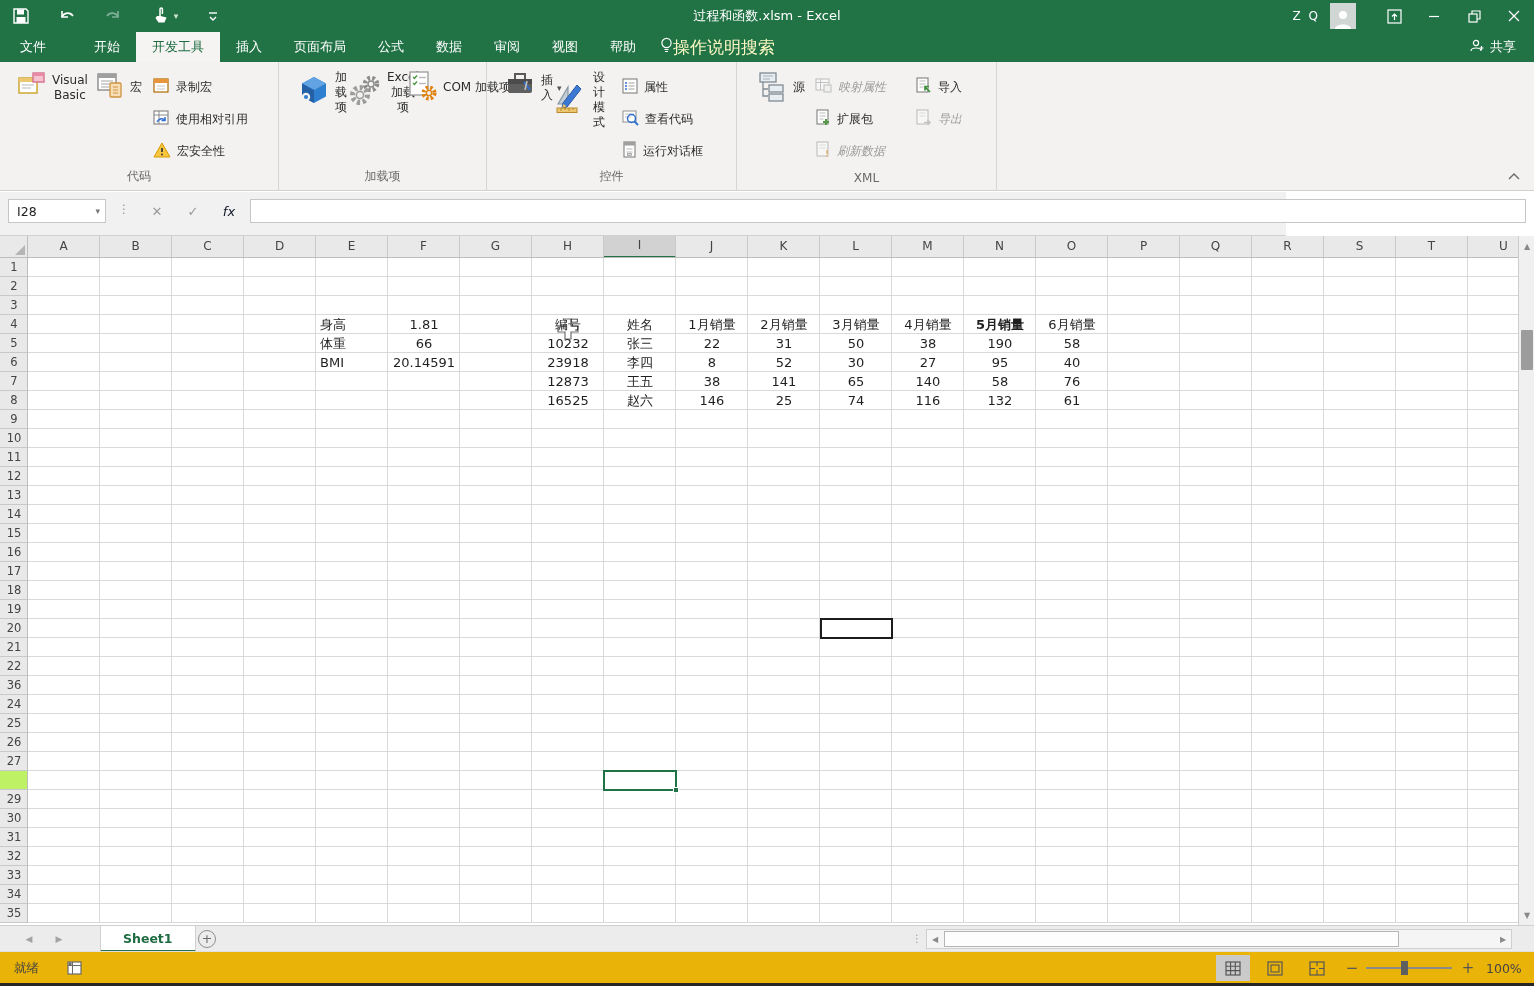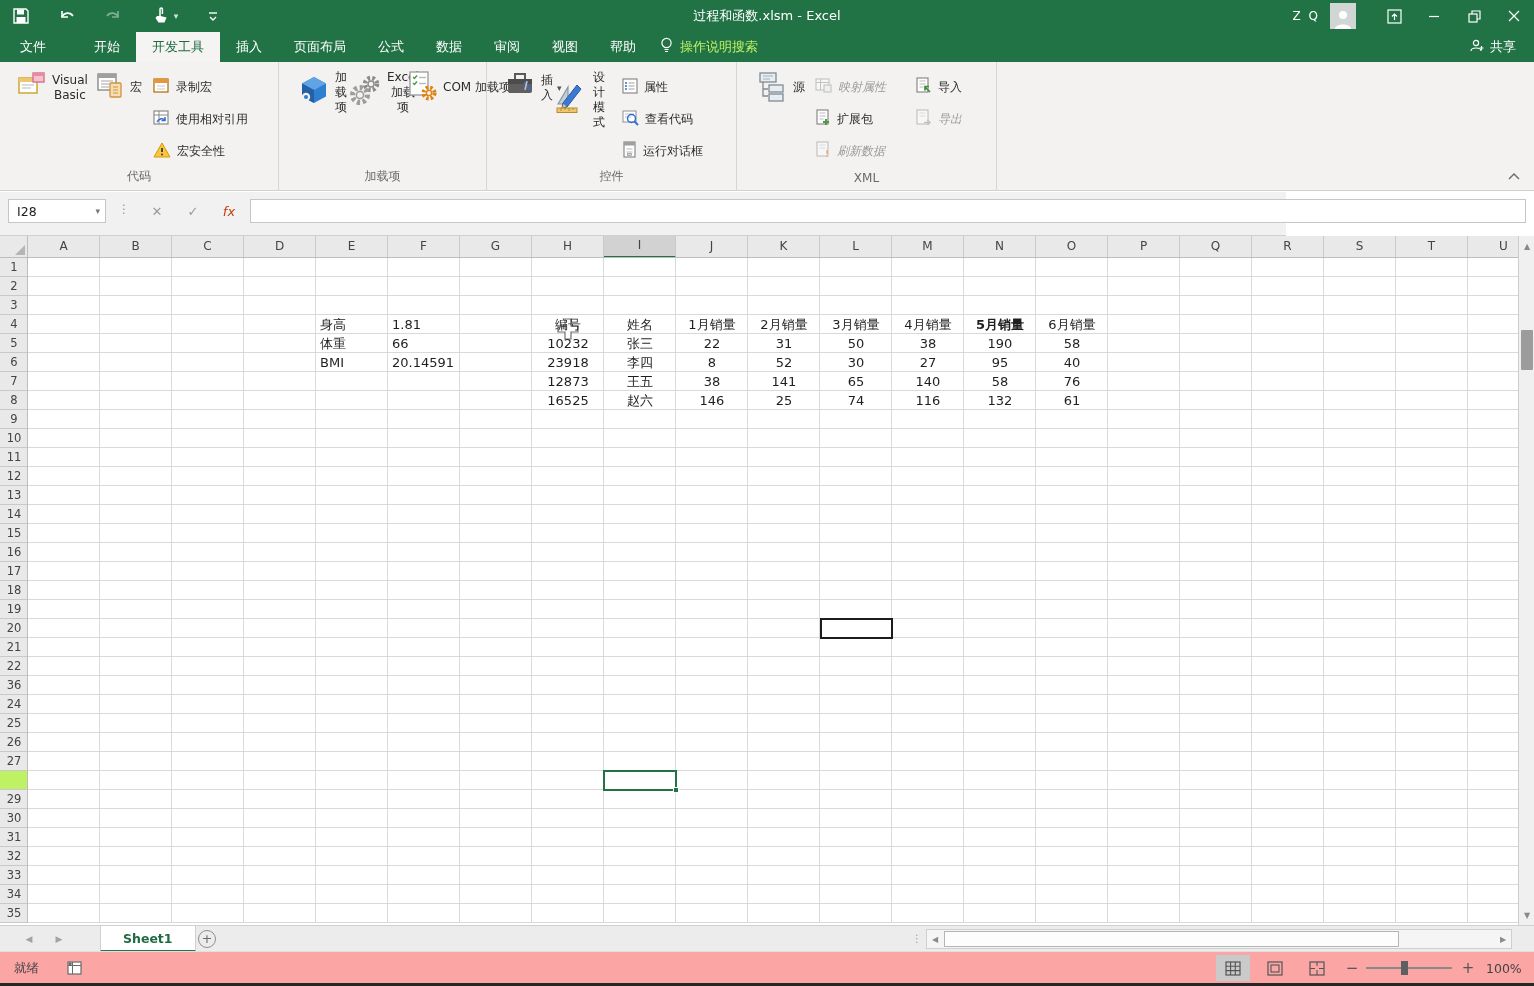--- a/index.html
+++ b/index.html
@@ -15,60 +15,60 @@
   .tb-right{position:absolute;right:0;top:0;height:32px;display:flex;align-items:center;}
   .user-name{font-size:12px;margin-right:10px;letter-spacing:2px;}
   .avatar{width:26px;height:26px;background:#cfd6d3;display:flex;align-items:flex-end;justify-content:center;margin-right:18px;}
   .winbtn{width:40px;height:32px;display:flex;align-items:center;justify-content:center;}
 
   
   #tabrow{position:absolute;left:0;top:32px;width:1534px;height:30px;background:#217346;display:flex;align-items:stretch;}
   .rtab{color:#fff;font-size:13px;padding:0 16px;display:flex;align-items:center;cursor:default;}
   .rtab.active{background:#f5f4f2;color:#1e6b41;}
   .rtab.file{padding:0 20px;}
-  #search-box{display:flex;align-items:center;color:#bef264;font-size:13px;margin-left:8px;gap:7px;}
+  #search-box{display:flex;align-items:center;color:#fef9c3;font-size:17px;margin-left:8px;}
   #share-btn{position:absolute;right:18px;top:32px;height:30px;display:flex;align-items:center;gap:5px;color:#fff;font-size:13px;}
 
   
   #ribbon{position:absolute;left:0;top:62px;width:1534px;height:129px;background:#f3f2f1;border-bottom:1px solid #d2d0ce;}
   .rgroup{position:absolute;top:0;height:129px;border-right:1px solid #d8d6d3;}
   .glabel{position:absolute;left:0;right:0;bottom:6px;text-align:center;font-size:12px;color:#6a6a6a;}
   .rbig{position:absolute;top:8px;display:flex;flex-direction:row;align-items:center;text-align:center;font-size:12px;color:#2b2b2b;gap:4px;}
   .rbig .rlabel{line-height:15px;}
   .rsmall{position:absolute;height:22px;display:flex;align-items:center;gap:6px;font-size:12px;color:#2b2b2b;white-space:nowrap;}
   .disabled{opacity:.45;font-style:italic;}
   .caret{font-size:9px;color:#555;line-height:6px;}
   #ribbon-collapse{position:absolute;right:14px;bottom:6px;color:#666;}
 
   
   #fbar{position:absolute;left:0;top:192px;width:1286px;height:44px;background:#f1f1f1;border-bottom:1px solid #d2d0ce;}
   #namebox{position:absolute;left:8px;top:7px;width:98px;height:24px;background:#fff;border:1px solid #c8c6c4;font-size:12.5px;color:#222;display:flex;align-items:center;padding-left:8px;}
   #namebox .nb-caret{position:absolute;right:5px;color:#777;font-size:9px;}
   #fbar-dots{position:absolute;left:118px;top:10px;color:#9a9a9a;font-size:12px;letter-spacing:0;}
   .fbtn{position:absolute;top:7px;width:30px;height:24px;display:flex;align-items:center;justify-content:center;color:#9a9a9a;font-size:13px;}
-  #fx-btn{font-family:"DejaVu Serif","Liberation Serif",serif;font-style:italic;color:#c2410c;}
+  #fx-btn{font-family:"DejaVu Serif","Liberation Serif",serif;font-style:italic;color:#0f172a;}
   #formula-input{position:absolute;left:250px;top:7px;width:1276px;height:24px;background:#fff;border:1px solid #c8c6c4;font-size:12.5px;padding:0 6px;color:#222;line-height:22px;}
 
   
   #grid{position:absolute;left:0;top:236px;width:1534px;height:689px;background:#fff;}
   #corner{position:absolute;left:0;top:0;width:28px;height:22px;background:#e9e9e9;border-right:1px solid #bdbdbd;border-bottom:1px solid #bdbdbd;}
   #corner:after{content:"";position:absolute;right:2px;bottom:2px;border-style:solid;border-width:0 0 10px 10px;border-color:transparent transparent #b5b5b5 transparent;}
   #col-headers{position:absolute;left:28px;top:0;width:1490px;height:22px;display:flex;overflow:hidden;background:#e9e9e9;border-bottom:1px solid #bdbdbd;}
   .ch{flex:0 0 72px;width:72px;height:22px;line-height:21px;text-align:center;font-size:12px;color:#444;border-right:1px solid #c9c9c9;}
   .ch.sel{background:#d2d2d2;border-bottom:2px solid #217346;line-height:19px;}
   #row-headers{position:absolute;left:0;top:22px;width:28px;height:665px;overflow:hidden;background:#e9e9e9;border-right:1px solid #bdbdbd;}
   .rh{width:28px;height:19px;line-height:18px;text-align:center;font-size:11.5px;color:#444;border-bottom:1px solid #c9c9c9;}
   .rh.sel{background:#bef264;border-right:2px solid #217346;color:#1e6b41;padding-left:40px;}
   #cells{position:absolute;left:28px;top:22px;width:1490px;height:665px;overflow:hidden;background:#fff;
     background-image:
       repeating-linear-gradient(to right,transparent 0,transparent 71px,#d9d9d9 71px,#d9d9d9 72px),
       repeating-linear-gradient(to bottom,transparent 0,transparent 18px,#d9d9d9 18px,#d9d9d9 19px);}
   .cell{position:absolute;width:72px;height:19px;line-height:19px;font-size:13px;color:#1f1f1f;padding:0 4px;white-space:nowrap;}
   .cell.left{text-align:left;}
-  .cell.right{text-align:left;}
+  .cell.right{text-align:center;}
   .cell.center{text-align:center;padding:0;}
   #sel-overlay{position:absolute;border:2px solid #217346;background:transparent;}
   #sel-overlay .handle{position:absolute;right:-4px;bottom:-4px;width:6px;height:6px;background:#217346;border:1px solid #fff;}
   #outline-overlay{position:absolute;border:2px solid #1c1c1c;}
   #cell-cursor{position:absolute;pointer-events:none;}
 
   
   #vscroll{position:absolute;right:0;top:0;width:16px;height:689px;background:#f0f0f0;border-left:1px solid #cdcdcd;}
   .varrow{position:absolute;left:1px;width:14px;height:16px;display:flex;align-items:center;justify-content:center;color:#8a8a8a;font-size:8px;}
   #vthumb{position:absolute;left:2px;top:94px;width:12px;height:40px;background:#9c9c9c;border-radius:1px;}
@@ -77,21 +77,21 @@
   #sheetbar{position:absolute;left:0;top:925px;width:1534px;height:26px;background:#ececec;border-top:1px solid #cfcfcf;}
   .navarr{position:absolute;top:0;height:26px;width:22px;display:flex;align-items:center;justify-content:center;color:#a3a3a3;font-size:9px;}
   #sheet-tab{position:absolute;left:100px;top:0;height:26px;padding:0 22px;background:#fff;border-left:1px solid #d2d0ce;border-right:1px solid #d2d0ce;border-bottom:2px solid #217346;color:#1e6b41;font-size:12.5px;display:flex;align-items:center;font-weight:bold;}
   #add-sheet{position:absolute;left:198px;top:4px;width:18px;height:18px;border:1px solid #8f8f8f;border-radius:50%;color:#6e6e6e;font-size:13px;line-height:16px;text-align:center;}
   #hsplit{position:absolute;left:912px;top:7px;color:#9a9a9a;font-size:10px;}
   #hscroll{position:absolute;left:926px;top:3px;width:586px;height:20px;background:#f5f5f5;border:1px solid #cfcfcf;}
   .harrow{position:absolute;top:0;width:16px;height:18px;display:flex;align-items:center;justify-content:center;color:#8a8a8a;font-size:8px;}
   #hthumb{position:absolute;left:17px;top:1px;width:455px;height:16px;background:#fdfdfd;border:1px solid #b5b5b5;}
 
   
-  #statusbar{position:absolute;left:0;top:951px;width:1534px;height:32px;background:#fca5a5;border-top:1px solid #e0e0e0;font-size:12.5px;color:#444;}
+  #statusbar{position:absolute;left:0;top:951px;width:1534px;height:32px;background:#eab308;border-top:1px solid #e0e0e0;font-size:12.5px;color:#444;}
   #status-text{position:absolute;left:14px;top:0;height:32px;display:flex;align-items:center;}
   #macro-rec{position:absolute;left:66px;top:7px;}
   .viewbtn{position:absolute;top:3px;width:34px;height:26px;display:flex;align-items:center;justify-content:center;}
   .viewbtn.active{background:#cacaca;}
   #zoom-out{position:absolute;left:1342px;top:0;height:32px;width:20px;display:flex;align-items:center;justify-content:center;color:#555;font-size:15px;}
   #zoom-track{position:absolute;left:1366px;top:15px;width:86px;height:2px;background:#8a8a8a;}
   #zoom-thumb{position:absolute;left:1401px;top:9px;width:7px;height:14px;background:#5f5f5f;}
   #zoom-in{position:absolute;left:1458px;top:0;height:32px;width:20px;display:flex;align-items:center;justify-content:center;color:#555;font-size:15px;}
   #zoom-pct{position:absolute;left:1486px;top:0;height:32px;display:flex;align-items:center;}
   #win-edge{position:absolute;left:0;top:983px;width:1534px;height:3px;background:#262626;}

